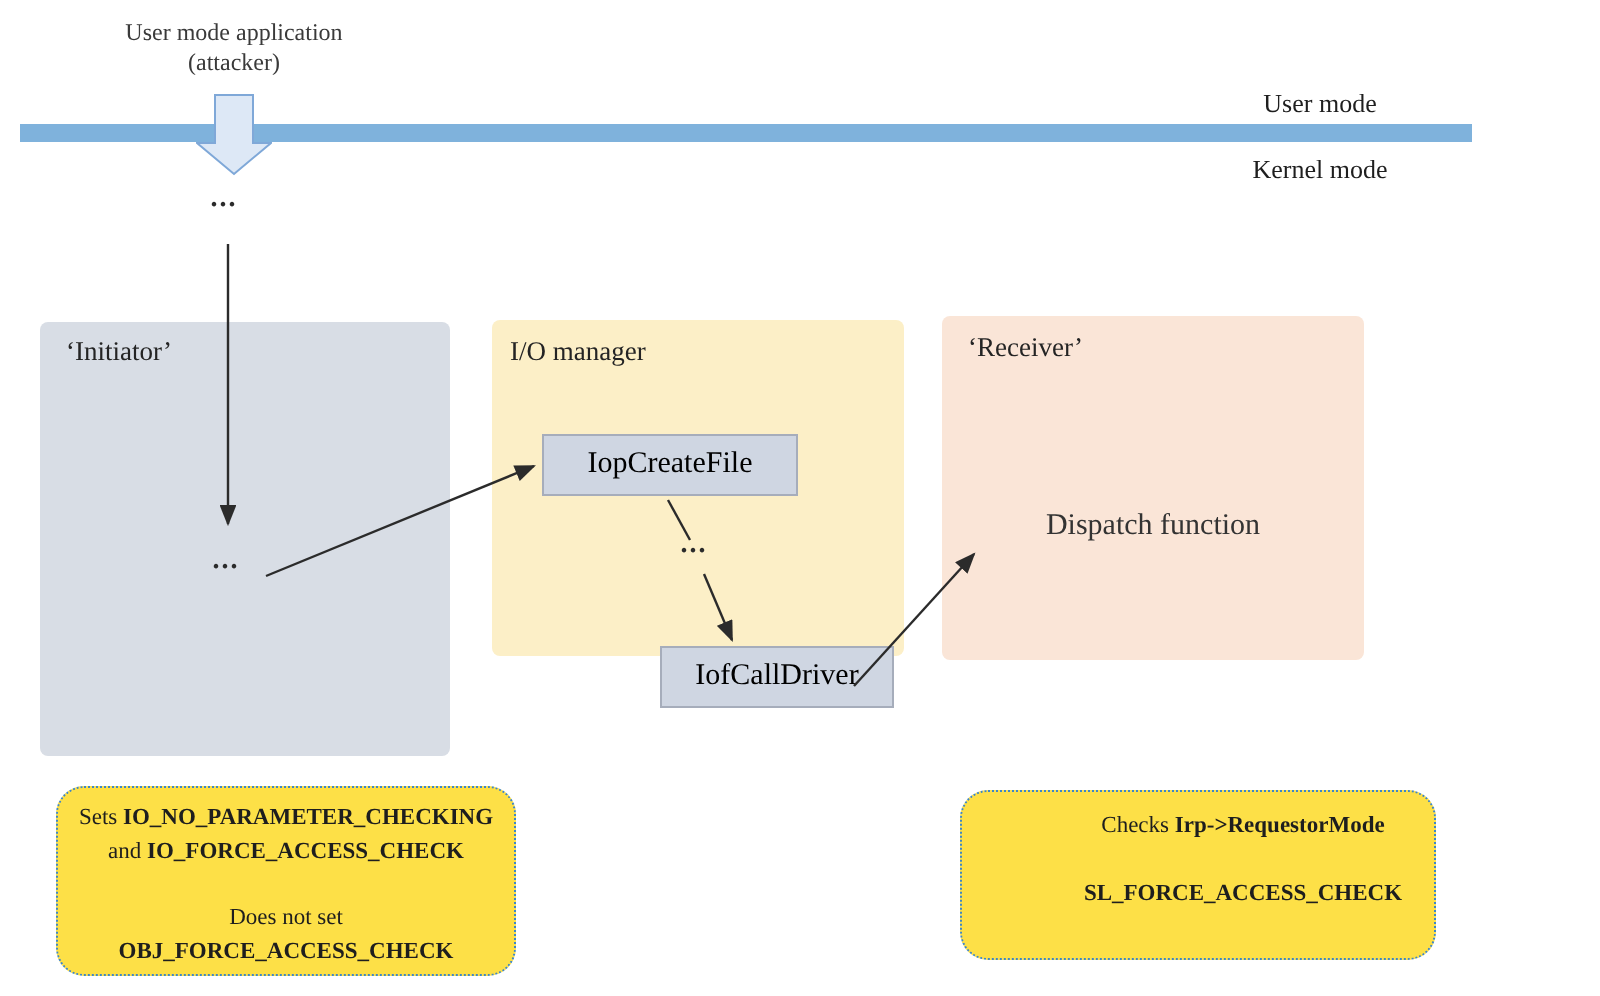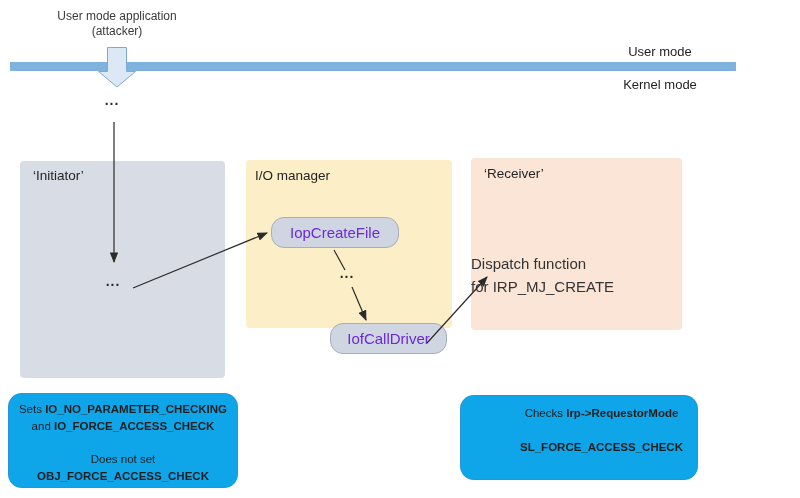--- a/index.html
+++ b/index.html
@@ -11,21 +11,21 @@
     --c-receiver-box:#FAE5D7;
     --c-node-fill:#CFD6E2;
     --c-node-border:#A6ADBB;
     --c-callout-border:#3E86C7;
     --c-connector:#2B2B2B;
     --c-text:#2E2E2E;
   }
   *{margin:0;padding:0;box-sizing:border-box;}
   html,body{background:#ffffff;}
   body{font-family:"Liberation Sans","DejaVu Sans",sans-serif;color:var(--c-text);}
-  .stage{position:relative;width:800px;height:498px;background:#ffffff;overflow:hidden;}
+  .stage{position:relative;width:800px;height:498px;background:#ffffff;overflow:hidden;font-family:Liberation Serif, serif;}
 
   .app-label{position:absolute;left:33px;top:9px;width:168px;text-align:center;
     font-size:12px;line-height:15px;color:#3A3A3A;z-index:2;}
 
   .mode-bar{position:absolute;left:10px;top:62px;width:726px;height:9px;
     background:var(--c-bar);z-index:1;}
 
   .block-arrow{position:absolute;left:98px;top:47px;z-index:2;}
 
   .mode-label{position:absolute;width:140px;text-align:center;font-size:13px;color:#1F1F1F;}
@@ -40,35 +40,35 @@
 
   .box{position:absolute;border-radius:4px;z-index:0;}
   .box-label{position:absolute;font-size:13.5px;color:#242424;}
   .initiator{left:20px;top:161px;width:205px;height:217px;background:var(--c-initiator-box);}
   .initiator .box-label{left:13px;top:7px;}
   .iomanager{left:246px;top:160px;width:206px;height:168px;background:var(--c-io-manager-box);padding-left:42px;}
   .iomanager .box-label{left:9px;top:8px;}
   .receiver{left:471px;top:158px;width:211px;height:172px;background:var(--c-receiver-box);}
   .receiver .box-label{left:13px;top:8px;}
 
-  .dispatch{position:absolute;left:0;top:94px;width:100%;
+  .dispatch{position:absolute;left:0;top:94px;width:100%;text-align:center;
     font-size:15px;line-height:23px;color:#333333;}
 
   .node{position:absolute;background:var(--c-node-fill);border:1px solid var(--c-node-border);
-    border-radius:13px;display:flex;align-items:center;justify-content:center;
-    font-size:15px;color:#6d28d9;z-index:2;}
+    border-radius:0;display:flex;align-items:center;justify-content:center;
+    font-size:15px;color:#000000;z-index:2;}
   .node-iopcreatefile{left:271px;top:217px;width:128px;height:31px;}
   .node-iofcalldriver{left:308px;top:323px;width:117px;height:31px;margin-left:22px;}
 
   .connectors{position:absolute;left:0;top:0;width:800px;height:498px;
     z-index:3;pointer-events:none;}
 
-  .callout{position:absolute;background:#0ea5e9;border:1.5px dotted var(--c-callout-border);
+  .callout{position:absolute;background:#fde047;border:1.5px dotted var(--c-callout-border);
     border-radius:14px;text-align:center;font-size:11.5px;line-height:17px;
-    color:#1E1E1E;z-index:2;}
+    color:#1E1E1E;z-index:2;margin-left:20px;}
   .callout b{font-weight:bold;}
   .callout-left{left:8px;top:393px;width:230px;height:95px;padding-top:7px;}
   .callout-right{left:460px;top:395px;width:238px;height:85px;padding-top:9px;padding-left:45px;}
   .c-gap-16{height:16px;}
   .c-gap-17{height:17px;}
   .c-line{white-space:nowrap;}
 </style>
 </head>
 <body>
 
@@ -99,21 +99,20 @@
     <div class="box-label">I/O manager</div>
   </div>
   <div class="node node-iopcreatefile">IopCreateFile</div>
   <span class="dots dots-iomanager">...</span>
   <div class="node node-iofcalldriver">IofCallDriver</div>
 
   <div class="box receiver">
     <div class="box-label">‘Receiver’</div>
     <div class="dispatch">
       <div>Dispatch function</div>
-      <div>for IRP_MJ_CREATE</div>
     </div>
   </div>
 
   <svg class="connectors" width="800" height="498" viewBox="0 0 800 498">
     <defs>
       <marker id="ah" viewBox="0 0 10 8" refX="9" refY="4" markerWidth="9" markerHeight="7" orient="auto">
         <path d="M0,0 L10,4 L0,8 z" style="fill:var(--c-connector);"></path>
       </marker>
     </defs>
     <g style="stroke:var(--c-connector);stroke-width:1.2;fill:none;">

